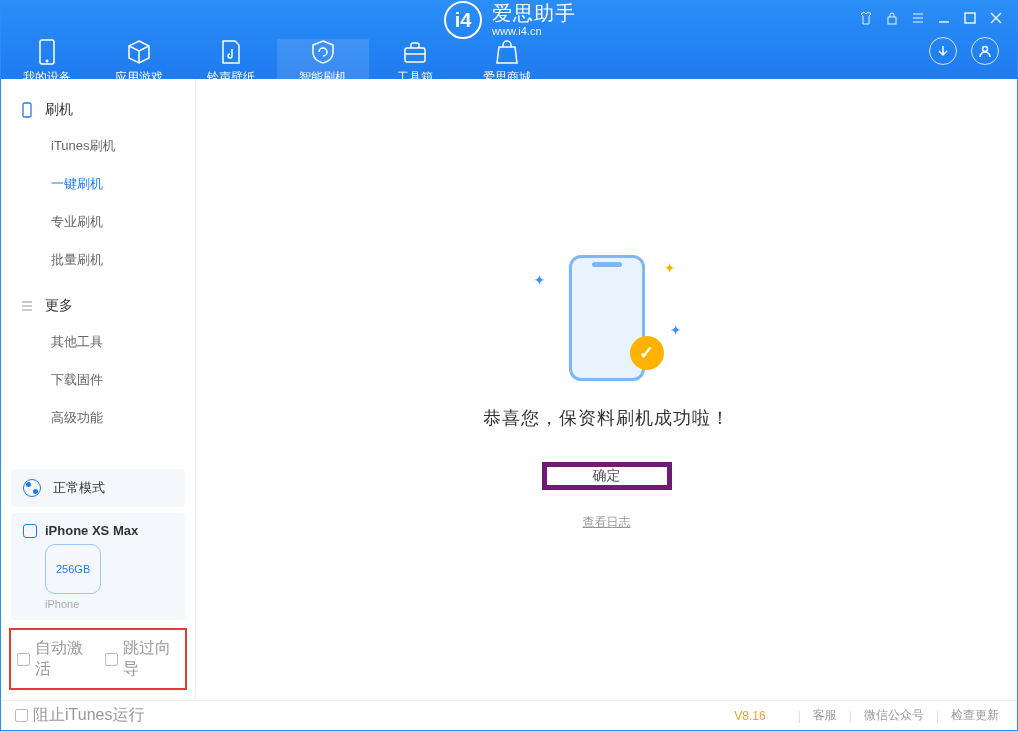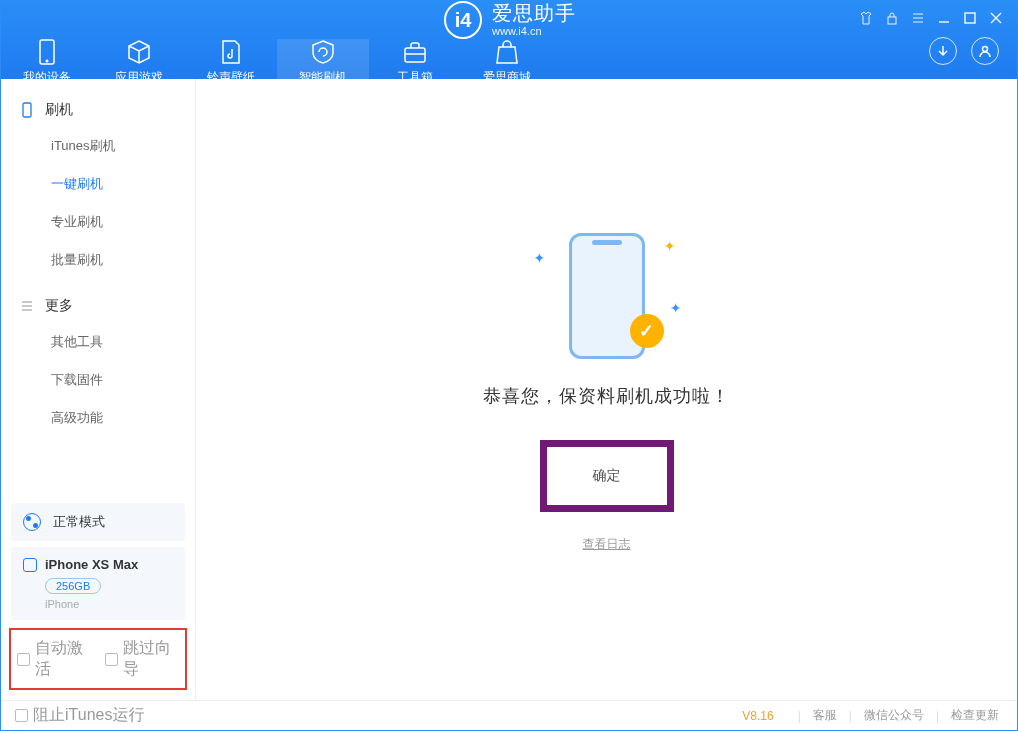--- a/index.html
+++ b/index.html
@@ -37,47 +37,47 @@
 .mode-box, .device-box { margin: 6px 10px; background: #f4f8fc; border-radius: 4px; padding: 10px 12px; }
 .mode-box { display: flex; align-items: center; gap: 12px; color: #333; font-size: 13px; }
 .mode-icon { width: 18px; height: 18px; border: 1.5px solid #1f7bf0; border-radius: 50%; position: relative; }
 .mode-icon::before, .mode-icon::after { content: ""; position: absolute; width: 5px; height: 5px; background: #1f7bf0; border-radius: 50%; }
 .mode-icon::before { left: 2px; top: 2px; }
 .mode-icon::after { right: 2px; bottom: 2px; }
 
 .device-box { }
 .device-row1 { display: flex; align-items: center; gap: 8px; font-size: 13px; font-weight: bold; color: #333; }
 .device-phone-icon { width: 14px; height: 14px; border: 1.5px solid #1f7bf0; border-radius: 3px; }
-.device-cap { display: inline-block; margin-top: 6px; margin-left: 22px; padding: 1px 10px; border: 1px solid #9bc6f5; border-radius: 10px; color: #1f7bf0; font-size: 11px; }
+.device-cap { display: inline-block; margin-top: 6px; margin-left: 22px; padding: 18px 10px; border: 1px solid #9bc6f5; border-radius: 10px; color: #1f7bf0; font-size: 11px; }
 .device-type { margin-left: 22px; margin-top: 4px; color: #aaa; font-size: 11px; }
 
 .opt-box { margin: 8px 8px 10px 8px; border: 2px solid #e53935; padding: 8px 6px; display: flex; gap: 14px; }
 .chk { display: flex; align-items: center; gap: 5px; font-size: 16px; color: #999; cursor: pointer; }
 .chk-box { width: 13px; height: 13px; border: 1px solid #bbb; border-radius: 2px; flex-shrink: 0; }
 
 
 .main { flex: 1; display: flex; flex-direction: column; align-items: center; justify-content: center; gap: 18px; }
 .illustration { position: relative; width: 150px; height: 140px; display: flex; align-items: center; justify-content: center; }
 .phone-shape { width: 76px; height: 126px; border: 3px solid #7fb7f2; border-radius: 12px; background: #e9f3fd; position: relative; }
 .phone-notch { position: absolute; top: 4px; left: 50%; transform: translateX(-50%); width: 30px; height: 5px; background: #7fb7f2; border-radius: 3px; }
 .check-badge { position: absolute; right: 18px; bottom: 18px; width: 34px; height: 34px; background: #ffb300; border-radius: 50%; display: flex; align-items: center; justify-content: center; color: #fff; font-size: 18px; font-weight: bold; }
 .sparkle { position: absolute; color: #3a93f7; font-size: 14px; }
 .sparkle.s1 { left: 2px; top: 24px; }
 .sparkle.s2 { right: 6px; top: 12px; color: #ffb300; }
 .sparkle.s3 { right: 0px; bottom: 50px; }
 
 .success-msg { font-size: 18px; color: #333; letter-spacing: 1px; }
-.ok-btn { margin-top: 14px; padding: 20px 46px; border: 7px solid #701a75; background: #fff; color: #555; font-size: 14px; cursor: pointer; }
+.ok-btn { margin-top: 14px; padding: 0 46px; border: 5px solid #701a75; background: #fff; color: #555; font-size: 14px; cursor: pointer; }
 .log-link { margin-top: 6px; color: #999; font-size: 12px; text-decoration: underline; cursor: pointer; }
 
 
 .footer { height: 30px; border-top: 1px solid #eee; display: flex; align-items: center; padding: 0 14px; font-size: 12px; color: #999; }
 .footer .chk { color: #999; }
 .footer-spacer { flex: 1; }
-.footer-version { color: #f0a030; margin-right: 16px; }
+.footer-version { color: #f0a030; margin-right: 24px; }
 .footer-link { color: #999; cursor: pointer; padding: 0 4px; text-align: right; }
 .footer-sep { color: #ddd; padding: 0 8px; }
 
 svg { display: block; }
 </style>
 </head>
 <body>
 
 <div class="header">
   <div class="logo">

